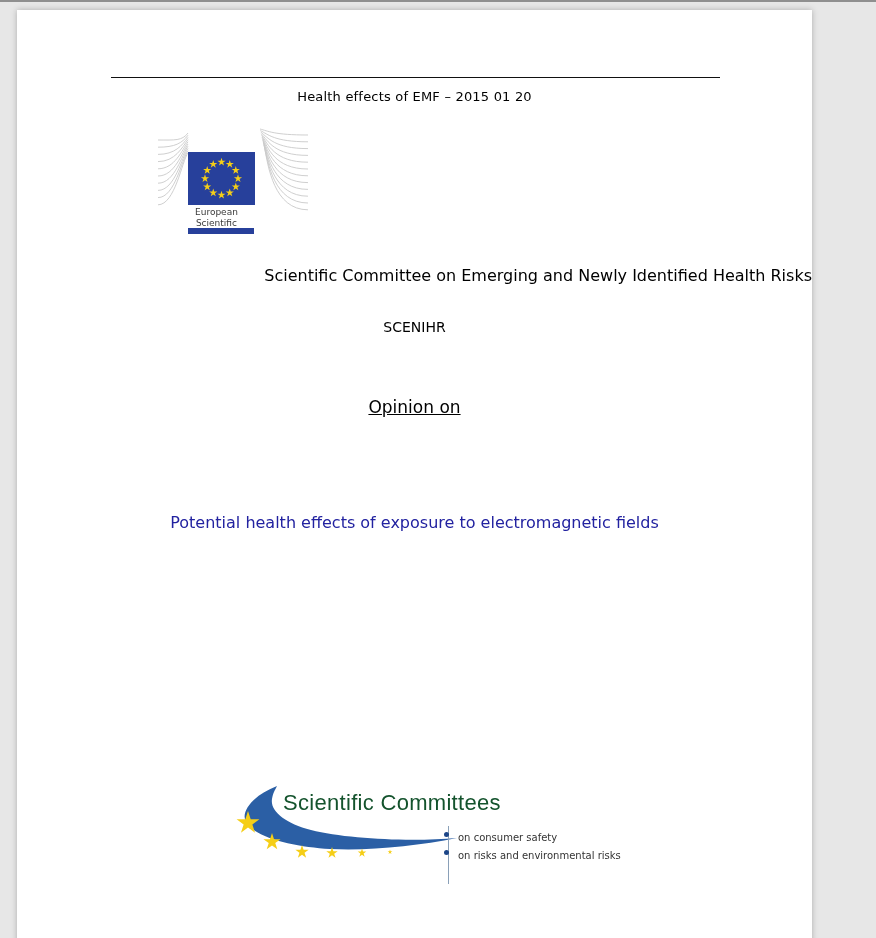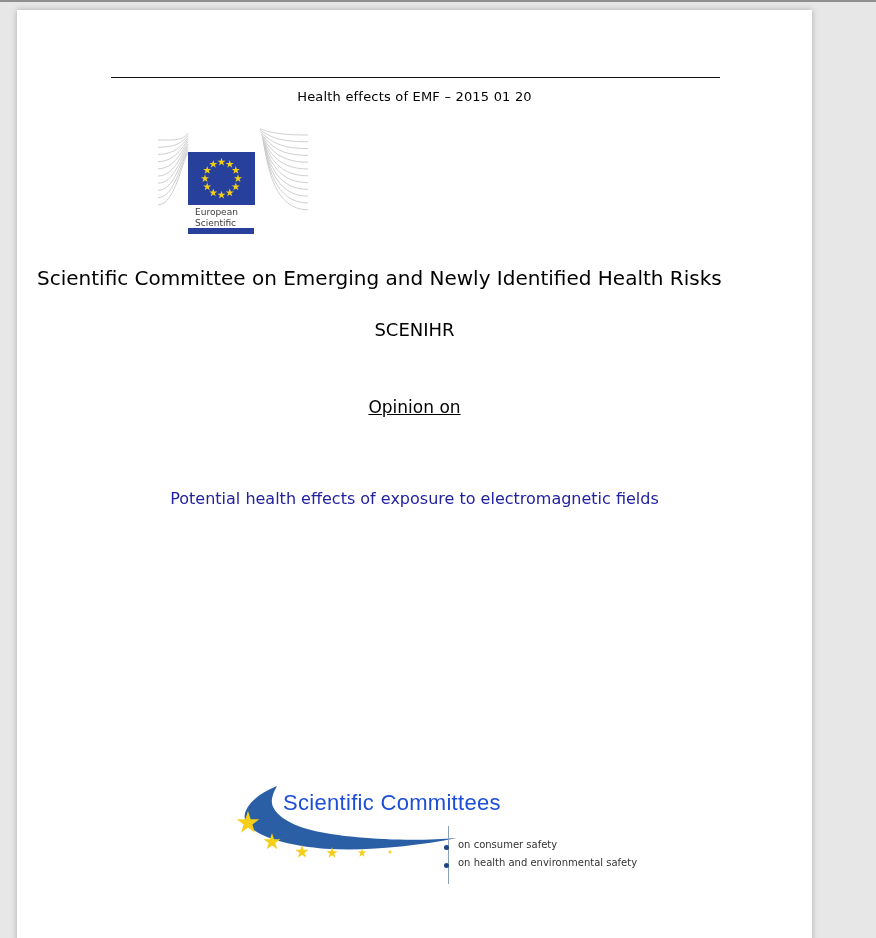--- a/index.html
+++ b/index.html
@@ -25,66 +25,66 @@
     text-align: center;
     font-size: 13px; color: #000;
     letter-spacing: 0.2px;
     margin-top: 28px;
   }
   .header-rule {
     position: absolute; left: 94px; top: 67px;
     width: 609px; height: 0;
     border-top: 1.6px solid #111;
   }
-  .eu-logo { position: absolute; left: 141px; top: 116px; width: 170px; height: 120px; }
+  .eu-logo { position: absolute; left: 141px; top: 116px; width: 170px; height: 120px; text-align: center; }
   .eu-lines-left  { position: absolute; left: 0px;   top: 4px; }
   .eu-flag        { position: absolute; left: 30px;  top: 26px; }
   .eu-lines-right { position: absolute; left: 100px; top: 1px; }
   .eu-institution {
     position: absolute; left: 37px; top: 81px;
     font-size: 9px; line-height: 11px; color: #3a3a3a;
   }
   .eu-institution span { display: block; }
   .eu-bar {
     position: absolute; left: 30px; top: 102px;
     width: 66px; height: 6px;
     background: #27409b;
   }
   .committee-name {
     position: absolute; left: 0; top: 256px; width: 100%;
-    text-align: left; font-size: 20px; color: #000; padding-left: 20px;
+    text-align: right; font-size: 16px; color: #000;
   }
   .acronym {
     position: absolute; left: 0; top: 309px; width: 100%;
-    text-align: center; font-size: 18px; color: #000;
+    text-align: center; font-size: 14px; color: #000;
   }
   .opinion-label {
     position: absolute; left: 0; top: 387px; width: 100%;
     text-align: center; font-size: 17px; color: #000; text-decoration: underline;
   }
   .document-title {
     position: absolute; left: 0; top: 477px; width: 100%;
     text-align: center; font-size: 16px; line-height: 23px;
     color: #2222a0;
   }
-  .document-title span { display: block; }
+  .document-title span { display: block; margin-top: 24px; }
   .footer-logo { position: absolute; left: 188px; top: 760px; width: 520px; height: 140px; }
   .swoosh-svg { position: absolute; left: 0; top: 0; }
   .footer-logo-title {
     position: absolute; left: 78px; top: 20px;
     font-family: "Liberation Sans", sans-serif;
-    font-size: 22px; color: #1d4ed8; letter-spacing: 0.3px;
+    font-size: 22px; color: #14532d; letter-spacing: 0.3px;
     white-space: nowrap;
   }
   .connector-line {
     position: absolute; left: 243px; top: 56px;
     width: 1px; height: 58px; background: #8aa0b8;
   }
   .committee-list { position: absolute; left: 239px; top: 62px; }
-  .committee-row { display: flex; align-items: flex-end; height: 18px; white-space: nowrap; }
+  .committee-row { display: flex; align-items: flex-start; height: 18px; white-space: nowrap; }
   .bullet-dot {
     width: 5px; height: 5px; border-radius: 50%;
     background: #1c4587; margin-right: 9px; flex: 0 0 auto;
   }
   .committee-row .label { font-size: 10px; color: #333; }
 </style>
 </head>
 <body>
 
 <div class="viewport-top-border"></div>
@@ -168,18 +168,18 @@
     </svg>
     <div class="footer-logo-title">Scientific Committees</div>
     <div class="connector-line"></div>
     <div class="committee-list">
       <div class="committee-row">
         <span class="bullet-dot"></span>
         <span class="label">on consumer safety</span>
       </div>
       <div class="committee-row">
         <span class="bullet-dot"></span>
-        <span class="label">on health and environmental safety</span>
+        <span class="label">on risks and environmental risks</span>
       </div>
     </div>
   </div>
 
 </div>
 
 </body></html>

